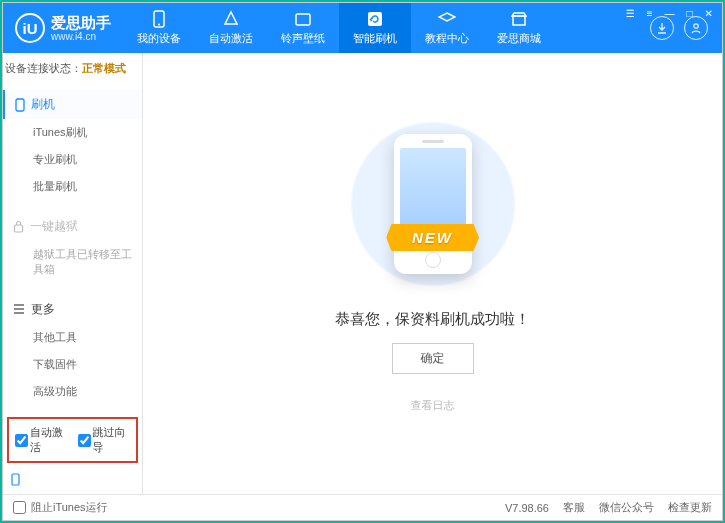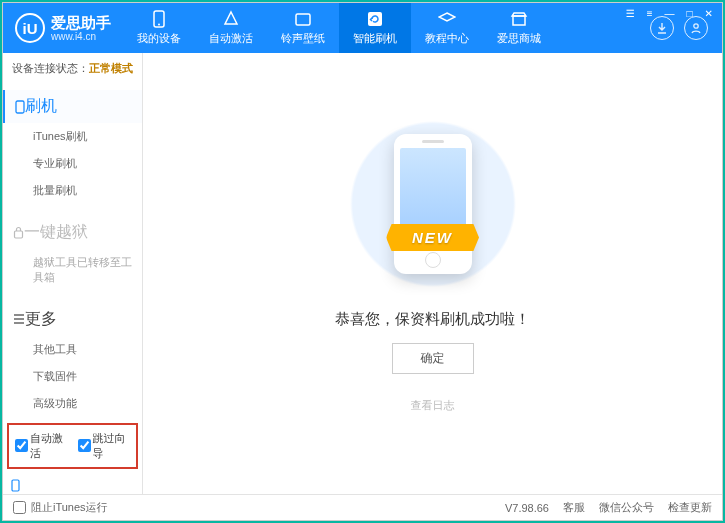--- a/index.html
+++ b/index.html
@@ -16,24 +16,24 @@
 .nav-item { padding: 0 14px; display: flex; flex-direction: column; align-items: center; justify-content: center; cursor: pointer; font-size: 11px; height: 100%; }
 .nav-item.active { background: #0077e6; }
 .nav-icon { width: 18px; height: 18px; margin-bottom: 3px; display: flex; align-items: center; justify-content: center; }
 .win-controls { position: absolute; top: 3px; right: 6px; display: flex; gap: 6px; font-size: 10px; }
 .win-controls span { cursor: pointer; padding: 2px 3px; }
 .right-icons { display: flex; gap: 10px; padding-right: 14px; }
 .round-icon { width: 24px; height: 24px; border: 1.5px solid #fff; border-radius: 50%; opacity: .85; display: flex; align-items: center; justify-content: center; }
 
 .body-row { flex: 1; display: flex; overflow: hidden; }
 .sidebar { width: 140px; border-right: 1px solid #e3e3e3; display: flex; flex-direction: column; background: #fff; }
-.conn-status { padding: 8px 9px; font-size: 11px; color: #555; }
+.conn-status { padding: 8px 2px; font-size: 11px; color: #555; }
 .conn-val { color: #c08000; font-weight: bold; }
 .side-section { padding: 6px 0; }
-.side-cat { padding: 6px 10px; font-size: 16px; color: #444; display: flex; align-items: center; }
+.side-cat { padding: 6px 10px; font-size: 12px; color: #444; display: flex; align-items: center; gap: 6px; }
 .side-cat.active { border-left: 2px solid #1a8cff; background: #fafcff; color: #1a8cff; }
 .side-subs { }
 .side-sub { padding: 6px 10px 6px 30px; font-size: 11px; color: #666; cursor: pointer; }
 .side-sub.active { background: #e6f2ff; color: #1a8cff; }
 .side-sub.note { color: #aaa; line-height: 1.35; }
 .lock-ico { color: #bbb; }
 .checkbox-row { border: 2px solid #d43c2c; margin: 0 4px 6px 4px; padding: 6px; display: flex; gap: 10px; font-size: 11px; }
 .cb { display: flex; align-items: center; gap: 2px; color: #444; }
 .cb input { accent-color: #1a8cff; }
 .device-block { padding: 4px 8px 8px; font-size: 11px; }

